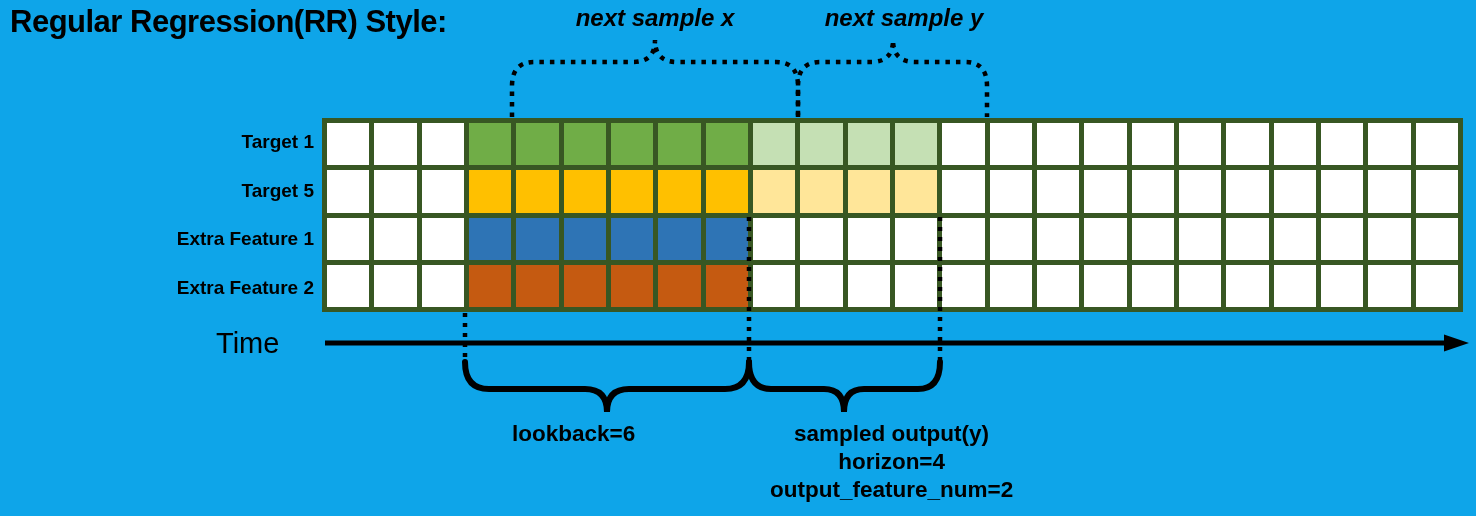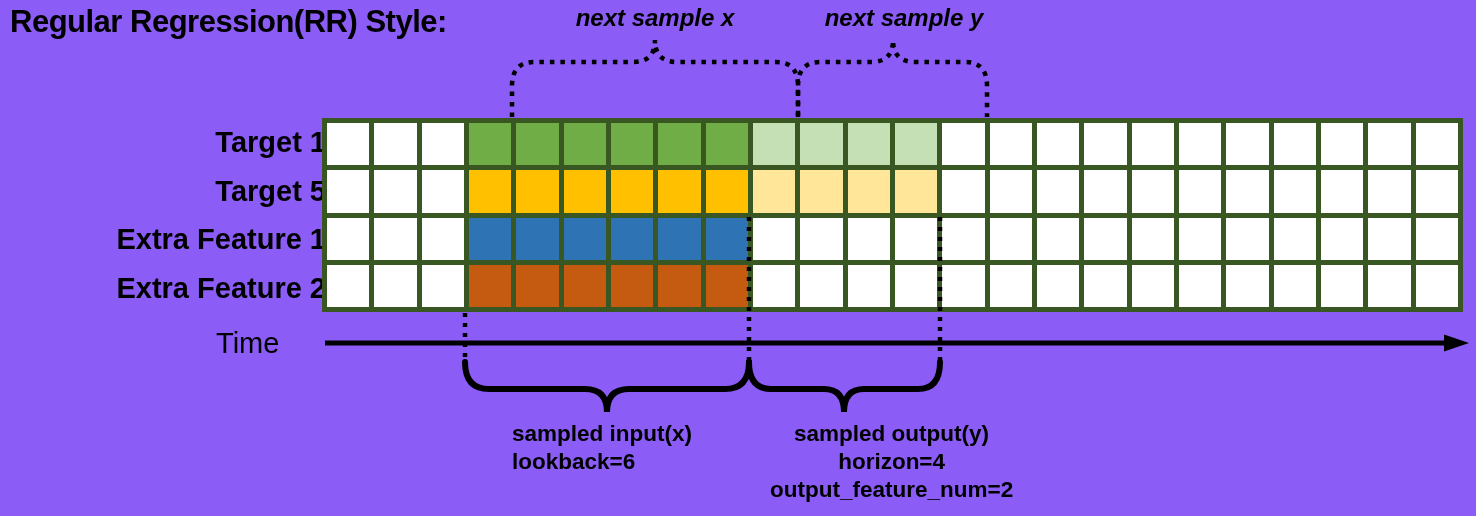--- a/index.html
+++ b/index.html
@@ -1,26 +1,26 @@
 <!DOCTYPE html>
 <html><head>
 <meta charset="utf-8">
 <style>
   html,body { margin:0; padding:0; background:#ffffff; }
   .canvas {
-    position:relative; width:1476px; height:516px; background:#8b5cf6;
+    position:relative; width:1476px; height:516px; background:#0ea5e9;
     font-family:"Liberation Sans", sans-serif; overflow:hidden; color:#000;
   }
   .title {
     position:absolute; left:10px; top:4px;
     font-size:31px; font-weight:bold; letter-spacing:-0.5px; white-space:nowrap;
   }
   .row-label {
-    position:absolute; left:16px; width:310px; text-align:right;
-    font-size:29px; font-weight:bold; white-space:nowrap;
+    position:absolute; left:4px; width:310px; text-align:right;
+    font-size:19px; font-weight:bold; white-space:nowrap;
   }
   #grid {
     position:absolute; left:322px; top:118px; width:1141px; height:194px;
     box-sizing:border-box; border:5px solid #385723; background:#385723;
     display:grid; grid-template-columns:repeat(24,1fr); grid-template-rows:repeat(4,1fr);
     gap:5px;
   }
   .cell { background:#ffffff; }
   #overlay { position:absolute; left:0; top:0; pointer-events:none; }
   .brace-label {
@@ -168,21 +168,20 @@
 
     <path d="M 749 362 Q 749 389 771 389 L 824 389 Q 844 389 844 412 Q 844 389 864 389 L 918 389 Q 940 389 940 362" fill="none" stroke="#000" stroke-width="6" stroke-linecap="round"></path>
   </svg>
 
   <div class="brace-label" style="left:655px;">next sample x</div>
   <div class="brace-label" style="left:904px;">next sample y</div>
 
   <div class="time-label">Time</div>
 
   <div class="sample-block left">
-    <div>sampled input(x)</div>
     <div>lookback=6</div>
   </div>
 
   <div class="sample-block right">
     <div>sampled output(y)</div>
     <div>horizon=4</div>
     <div>output_feature_num=2</div>
   </div>
 
 </div>

